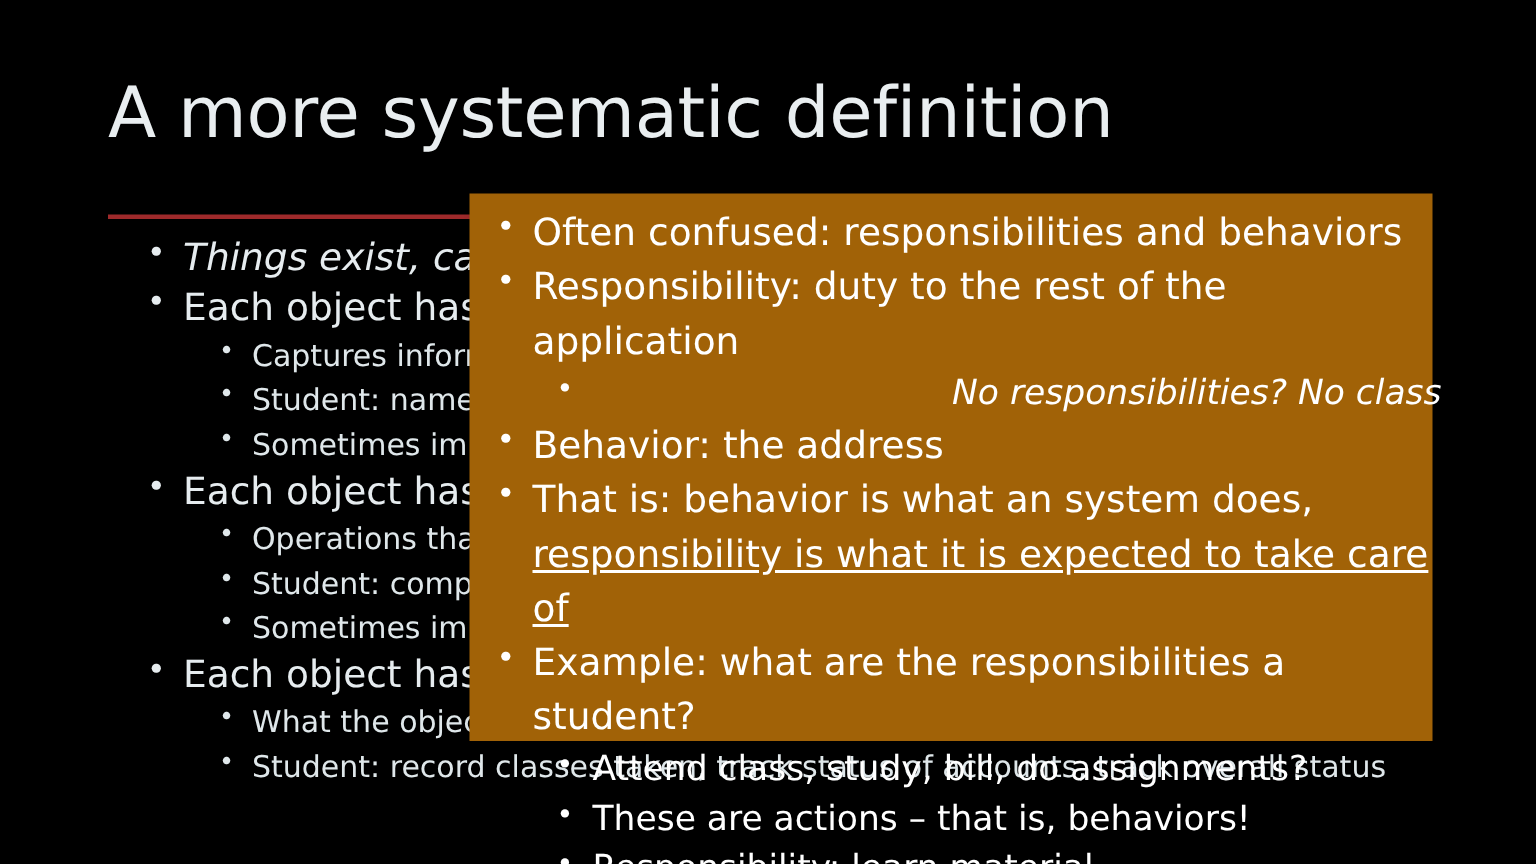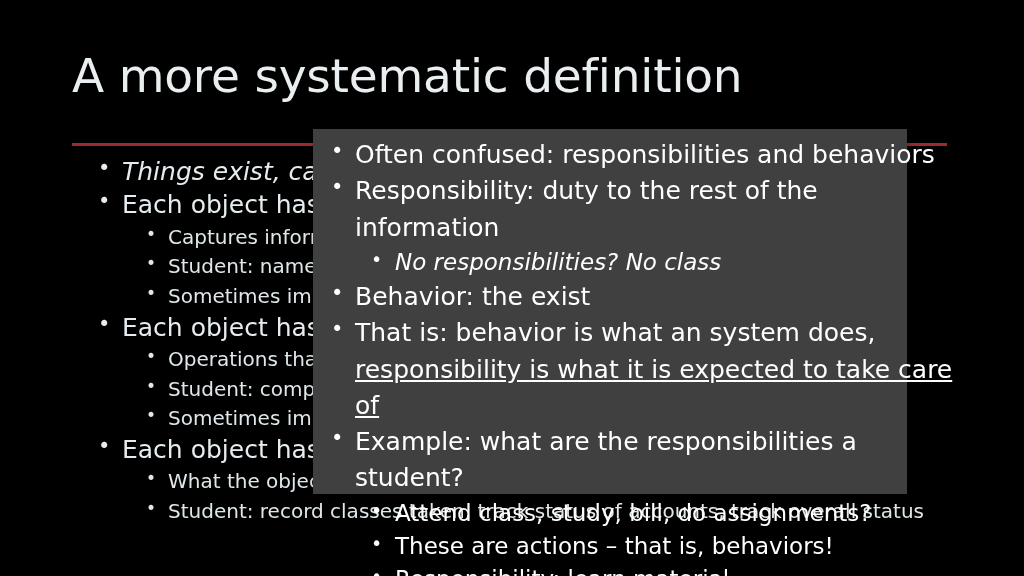--- a/index.html
+++ b/index.html
@@ -79,23 +79,23 @@
     position: absolute;
     left: 50px;
     top: -1px;
     font-size: 17px;
   }
   
   #callout {
     position: absolute;
     left: 313px;
     top: 129px;
-    width: 594px;
+    width: 642px;
     height: 365px;
-    background: #404040;
+    background: #a16207;
     box-shadow: 2px 2px 6px rgba(0,0,0,0.28);
   }
   #callout-list {
     position: absolute;
     left: 12px;
     top: 8px;
     width: 636px;
     color: #ffffff;
   }
   .c1 {
@@ -119,21 +119,21 @@
     padding-left: 70px;
     position: relative;
   }
   .c2::before {
     content: "\2022";
     position: absolute;
     left: 46px;
     top: 0px;
     font-size: 19px;
   }
-  .c2.italic { font-style: italic; }
+  .c2.italic { font-style: italic; text-align: right; }
 </style>
 </head>
 <body>
 
 <div id="slide">
 
   <div id="title">A more systematic definition</div>
 
   <div id="title-rule"></div>
 
@@ -148,23 +148,23 @@
       <div class="lvl2">Student: compute gpa, register, pay bill</div>
       <div class="lvl2">Sometimes implemented as methods</div>
       <div class="lvl1">Each object has responsibilities</div>
       <div class="lvl2">What the object provides to the rest of the system</div>
       <div class="lvl2">Student: record classes taken, track status of accounts, track overall status</div>
     </div>
 
   <div id="callout">
     <div id="callout-list">
         <div class="c1">Often confused: responsibilities and behaviors</div>
-        <div class="c1">Responsibility: duty to the rest of the information</div>
+        <div class="c1">Responsibility: duty to the rest of the application</div>
         <div class="c2 italic">No responsibilities? No class</div>
-        <div class="c1">Behavior: the exist</div>
+        <div class="c1">Behavior: the address</div>
         <div class="c1">That is: behavior is what an system does,</div>
         <div class="c1 cont">responsibility is what it is expected to take care of</div>
         <div class="c1">Example: what are the responsibilities a student?</div>
         <div class="c2">Attend class, study, bill, do assignments?</div>
         <div class="c2">These are actions – that is, behaviors!</div>
         <div class="c2">Responsibility: learn material</div>
       </div>
   </div>
 
 </div>

